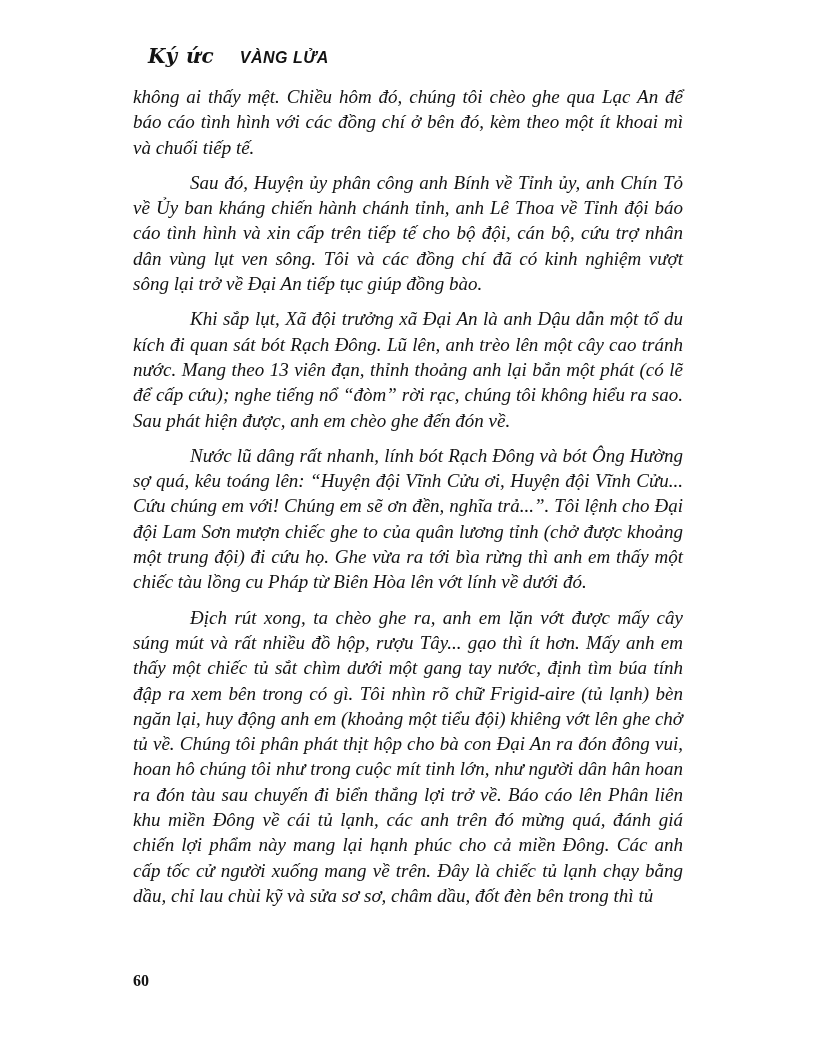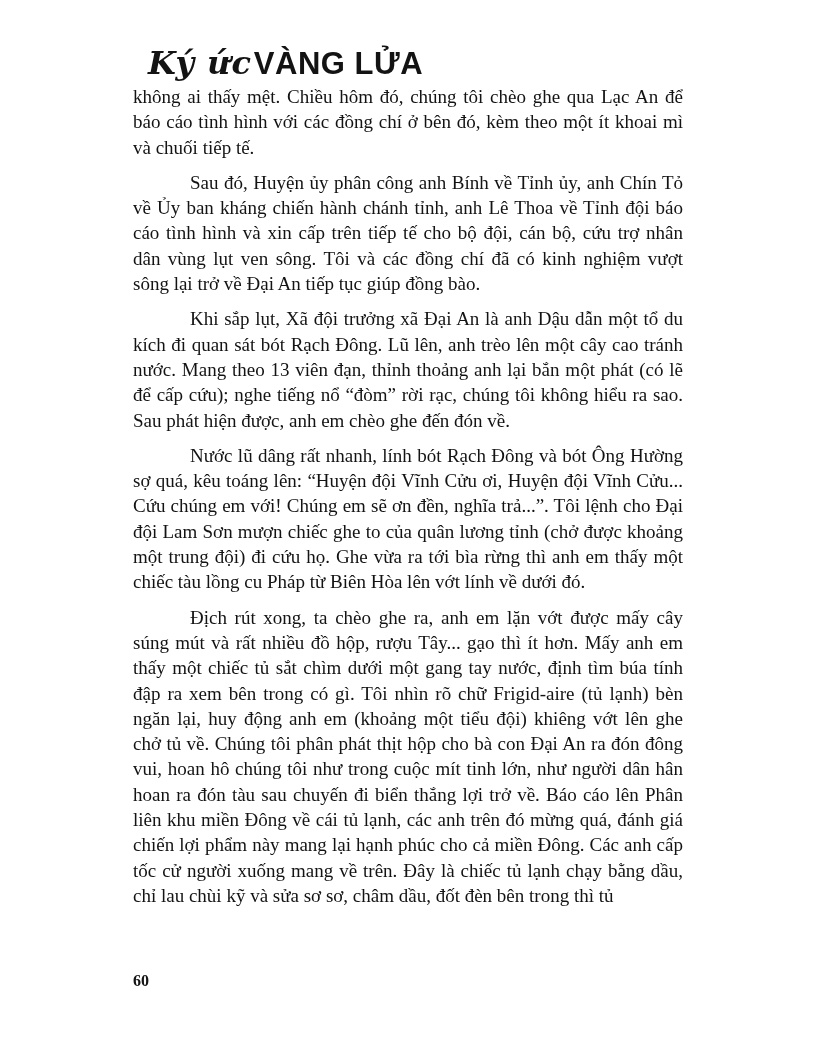--- a/index.html
+++ b/index.html
@@ -19,42 +19,44 @@
   .running-head {
     position: absolute;
     left: 148px;
     top: 44px;
     white-space: nowrap;
   }
   .running-head .series {
     font-family: "DejaVu Serif", serif;
     font-style: italic;
     font-weight: bold;
-    font-size: 32px;
+    font-size: 20px;
     letter-spacing: 1px;
-    margin-right: 2px;
+    margin-right: 25px;
   }
   .running-head .title {
     font-family: "Liberation Sans", sans-serif;
     font-weight: bold;
-    font-size: 31px;
+    font-size: 16px;
     letter-spacing: 0.5px;
+    font-style: italic;
   }
   .text-block {
     position: absolute;
     left: 133px;
     top: 84px;
     width: 566px;
     font-size: 19px;
     line-height: 25.3px;
     text-align: justify;
   }
   .para {
     margin: 0 16px 10px 0;
     text-indent: 57px;
+    font-style: italic;
   }
   .para.no-indent {
     text-indent: 0;
   }
   .folio {
     position: absolute;
     left: 133px;
     top: 972px;
     font-weight: bold;
     font-size: 16px;

